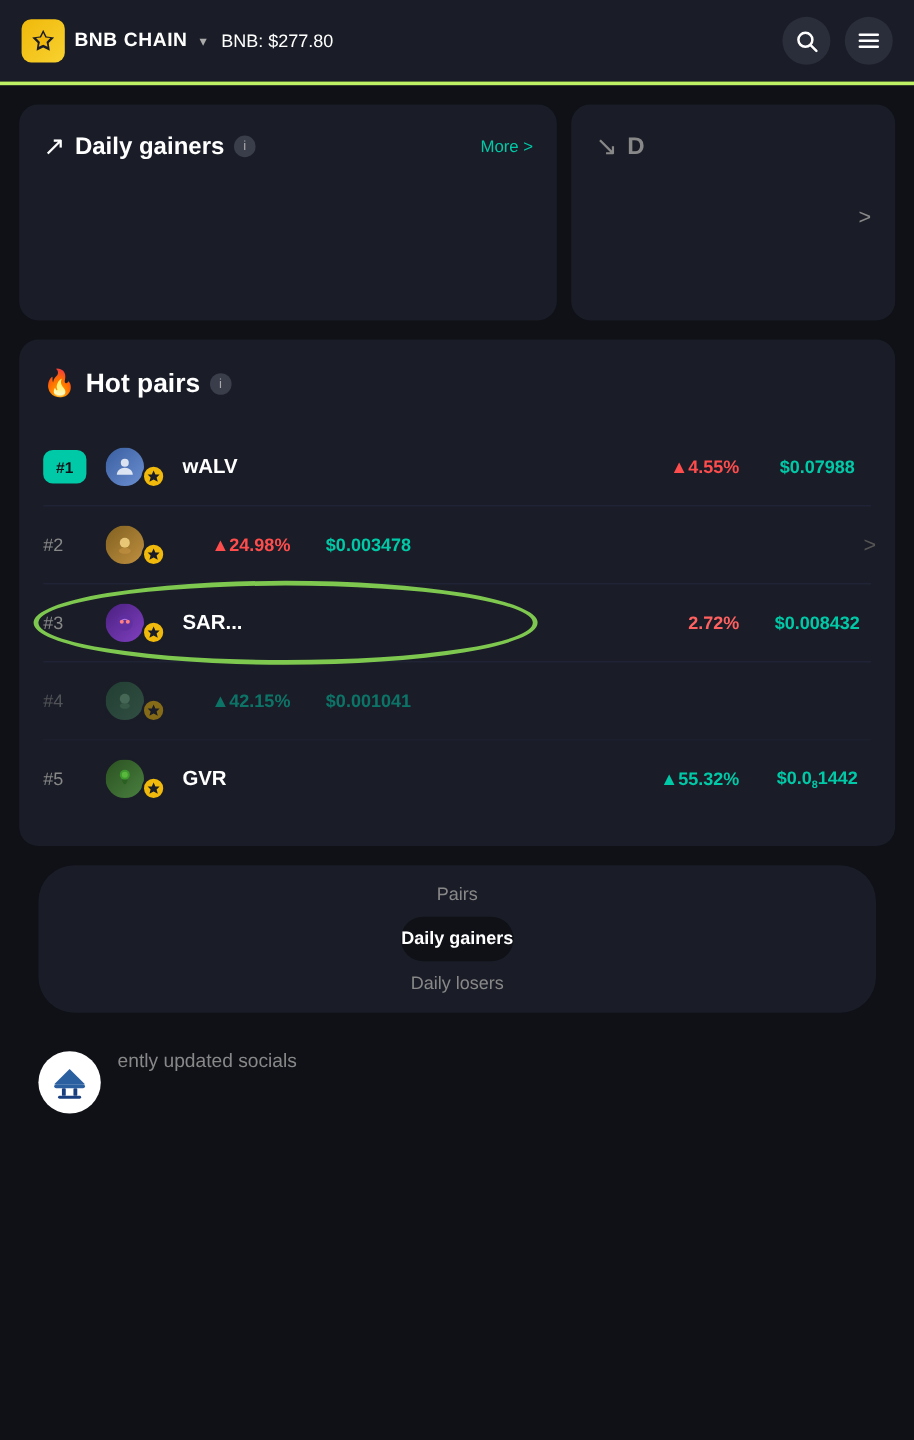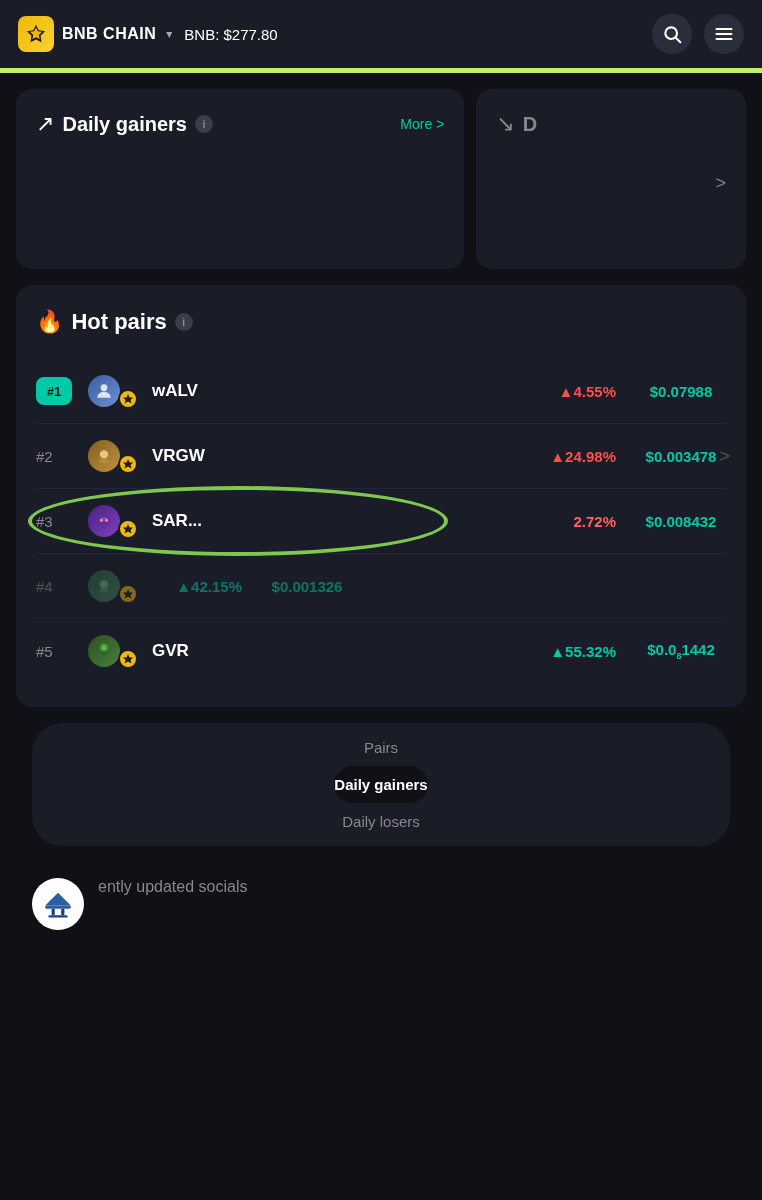--- a/index.html
+++ b/index.html
@@ -12,21 +12,21 @@
       overflow-x: hidden;
     }
 
     
     .header {
       background: #1a1d27;
       display: flex;
       align-items: center;
       justify-content: space-between;
       padding: 14px 18px;
-      border-bottom: 5px solid #bef264;
+      border-bottom: 3px solid #bef264;
     }
     .header-left {
       display: flex;
       align-items: center;
       gap: 8px;
     }
     .bnb-logo {
       width: 36px;
       height: 36px;
       background: linear-gradient(135deg, #f0b90b, #f8d12f);
@@ -482,21 +482,20 @@
             <circle cx="12" cy="10" r="5" fill="#f0d080" opacity="0.9"></circle>
             <ellipse cx="12" cy="18" rx="6" ry="3" fill="#c09040" opacity="0.7"></ellipse>
           </svg>
         </div>
         <div class="token-logo-small">
           <svg width="12" height="12" viewBox="0 0 24 24">
               <polygon points="12,2 15,9 22,9 17,14 19,21 12,17 5,21 7,14 2,9 9,9" fill="#1a1d27"></polygon>
             </svg>
         </div>
       </div>
-      <span class="token-name">VRGW</span>
       <span class="token-change change-up">▲24.98%</span>
       <span class="token-price">$0.003478</span>
       <span class="nav-chevron" style="right:-4px;">&gt;</span>
     </div>
 
     <div class="pair-row pair-row-highlighted">
       <div class="oval-highlight"></div>
       <span class="rank-text">#3</span>
       <div class="token-logos">
         <div class="token-logo-main" style="background: linear-gradient(135deg, #4a2080, #8040c0);">
@@ -527,21 +526,21 @@
             <ellipse cx="12" cy="17" rx="5" ry="3" fill="#60a070" opacity="0.7"></ellipse>
           </svg>
         </div>
         <div class="token-logo-small">
           <svg width="12" height="12" viewBox="0 0 24 24">
               <polygon points="12,2 15,9 22,9 17,14 19,21 12,17 5,21 7,14 2,9 9,9" fill="#1a1d27"></polygon>
             </svg>
         </div>
       </div>
       <span class="token-change change-down">▲42.15%</span>
-      <span class="token-price">$0.001326</span>
+      <span class="token-price">$0.001041</span>
     </div>
 
     <div class="pair-row">
       <span class="rank-text">#5</span>
       <div class="token-logos">
         <div class="token-logo-main" style="background: linear-gradient(135deg, #2a5020, #4a8040);">
           <svg width="20" height="20" viewBox="0 0 24 24">
             <circle cx="12" cy="8" r="5" fill="#40a030" opacity="0.9"></circle>
             <path d="M9 13 Q12 22 15 13" fill="#2a6020"></path>
             <circle cx="12" cy="8" r="3" fill="#60c040" opacity="0.8"></circle>

